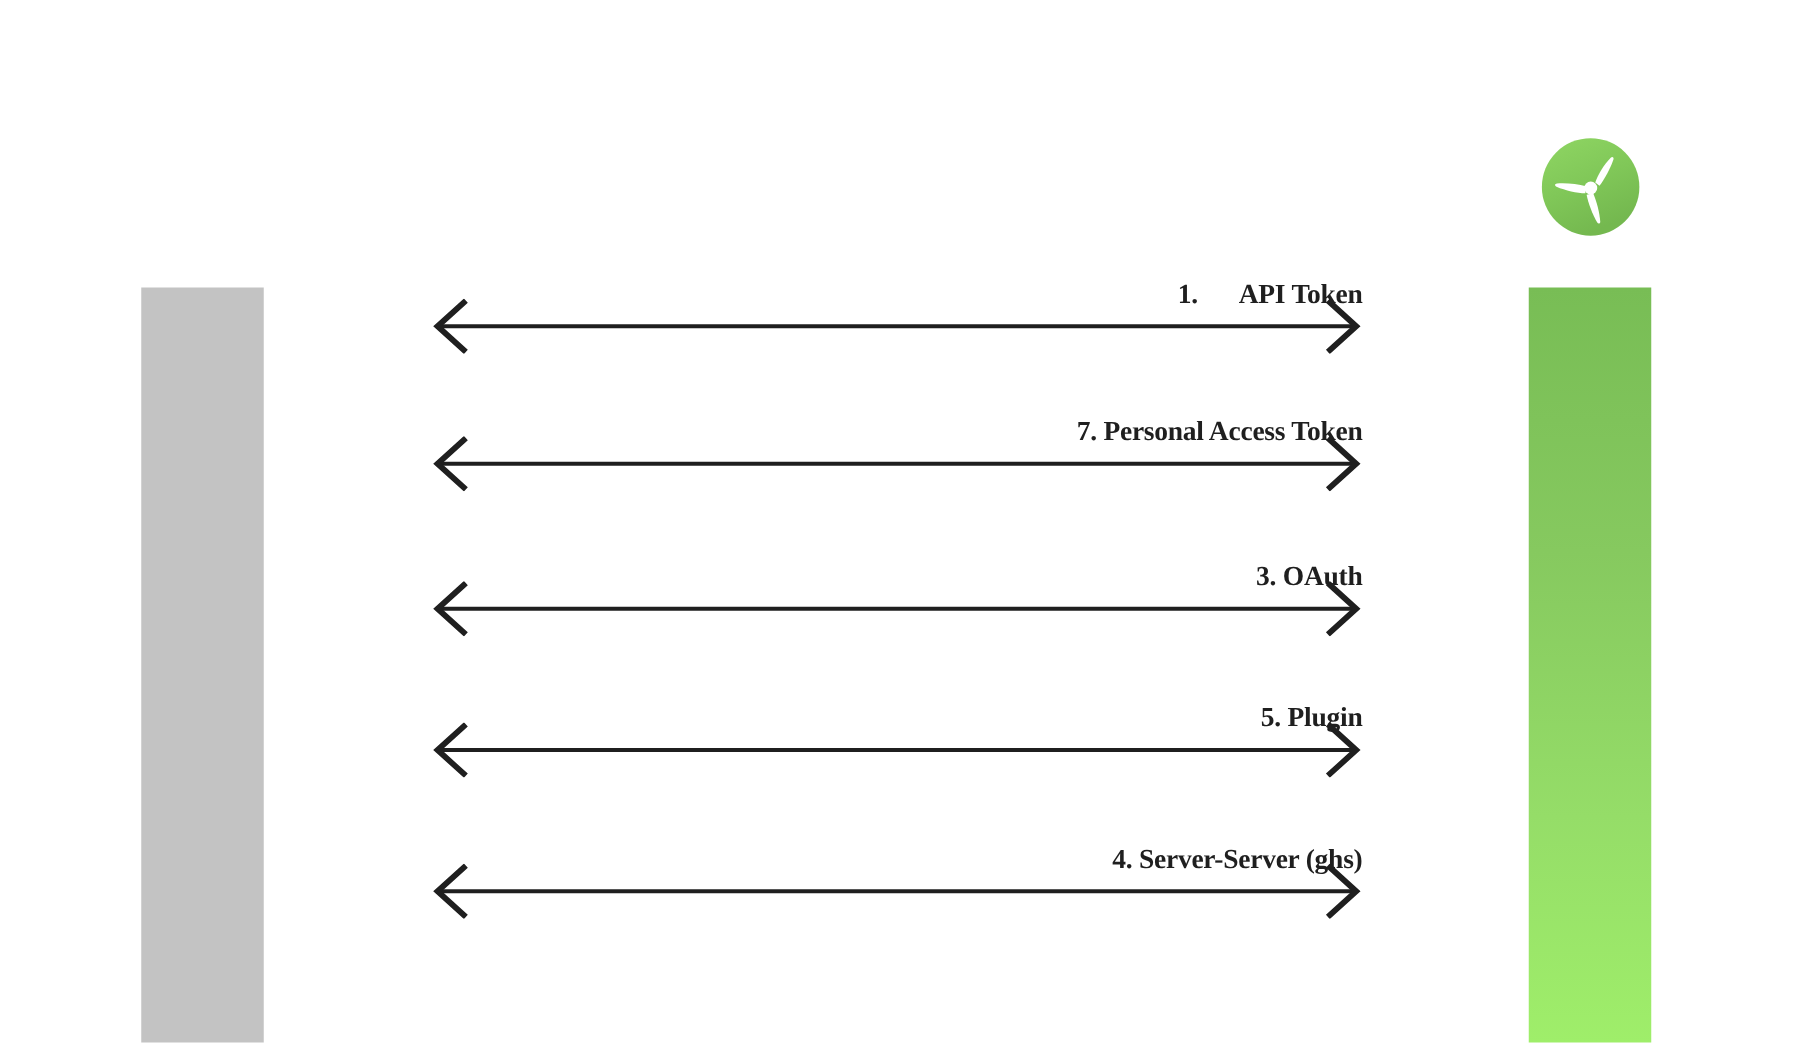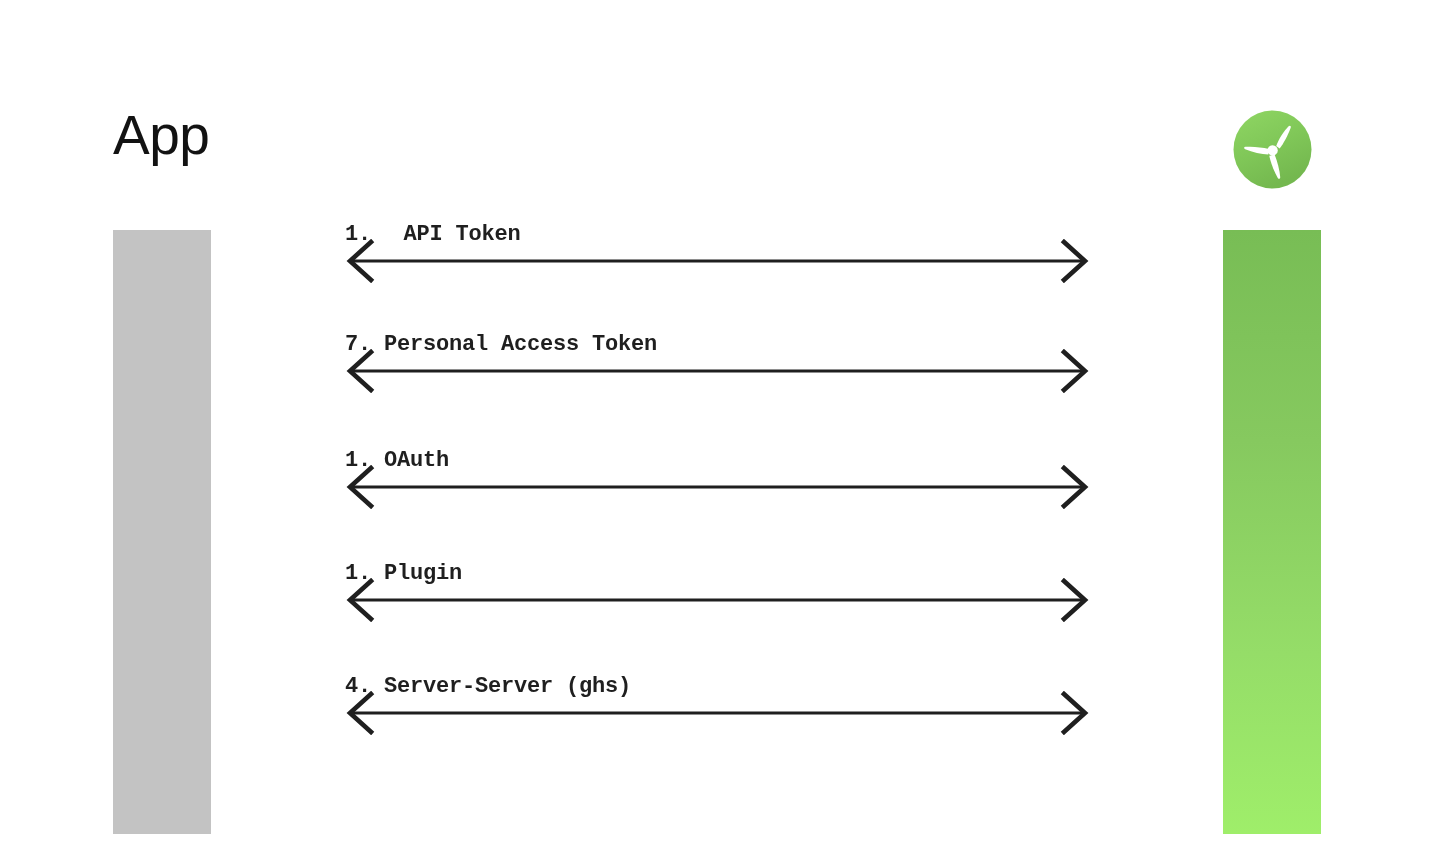--- a/index.html
+++ b/index.html
@@ -63,43 +63,42 @@
     position: absolute;
     left: 345px;
     width: 745px;
     height: 0;
   }
   .message .msg-label {
     position: absolute;
     left: 0;
     width: 100%;
     bottom: 14px;
-    text-align: left;
-    font-family: Liberation Mono, monospace;
+    text-align: right;
+    font-family: Liberation Serif, serif;
     font-size: 22px;
     font-weight: bold;
     color: #1f1f1f;
     letter-spacing: -0.2px;
     white-space: pre;
     line-height: 1.1;
   }
   .message .msg-arrow {
     position: absolute;
     left: 0;
     top: -22px;
     width: 745px;
     height: 44px;
   }
 </style>
 </head>
 <body>
 
 <div id="canvas">
 
-  <div class="app-title">App</div>
 
   <div class="lifeline lifeline-app"></div>
 
   <div class="lifeline lifeline-service"></div>
 
   <div class="logo">
     <svg width="81" height="81" viewBox="0 0 81 81" xmlns="http://www.w3.org/2000/svg">
       <defs>
         <linearGradient id="logoGrad" x1="0" y1="0" x2="0.45" y2="1">
           <stop offset="0%" stop-color="#8fd663"></stop>
@@ -132,30 +131,30 @@
   <div class="message" style="top:371px;">
     <div class="msg-label">7. Personal Access Token</div>
     <svg class="msg-arrow" viewBox="0 0 745 44" xmlns="http://www.w3.org/2000/svg">
       <line x1="6" y1="22" x2="739" y2="22" stroke="#1f1f1f" stroke-width="3.2"></line>
       <polyline points="26,3 5,22 26,41" fill="none" stroke="#1f1f1f" stroke-width="4.6" stroke-linecap="square" stroke-linejoin="miter"></polyline>
       <polyline points="719,3 740,22 719,41" fill="none" stroke="#1f1f1f" stroke-width="4.6" stroke-linecap="square" stroke-linejoin="miter"></polyline>
     </svg>
   </div>
 
   <div class="message" style="top:487px;">
-    <div class="msg-label">1. OAuth</div>
+    <div class="msg-label">3. OAuth</div>
     <svg class="msg-arrow" viewBox="0 0 745 44" xmlns="http://www.w3.org/2000/svg">
       <line x1="6" y1="22" x2="739" y2="22" stroke="#1f1f1f" stroke-width="3.2"></line>
       <polyline points="26,3 5,22 26,41" fill="none" stroke="#1f1f1f" stroke-width="4.6" stroke-linecap="square" stroke-linejoin="miter"></polyline>
       <polyline points="719,3 740,22 719,41" fill="none" stroke="#1f1f1f" stroke-width="4.6" stroke-linecap="square" stroke-linejoin="miter"></polyline>
     </svg>
   </div>
 
   <div class="message" style="top:600px;">
-    <div class="msg-label">1. Plugin</div>
+    <div class="msg-label">5. Plugin</div>
     <svg class="msg-arrow" viewBox="0 0 745 44" xmlns="http://www.w3.org/2000/svg">
       <line x1="6" y1="22" x2="739" y2="22" stroke="#1f1f1f" stroke-width="3.2"></line>
       <polyline points="26,3 5,22 26,41" fill="none" stroke="#1f1f1f" stroke-width="4.6" stroke-linecap="square" stroke-linejoin="miter"></polyline>
       <polyline points="719,3 740,22 719,41" fill="none" stroke="#1f1f1f" stroke-width="4.6" stroke-linecap="square" stroke-linejoin="miter"></polyline>
     </svg>
   </div>
 
   <div class="message" style="top:713px;">
     <div class="msg-label">4. Server-Server (ghs)</div>
     <svg class="msg-arrow" viewBox="0 0 745 44" xmlns="http://www.w3.org/2000/svg">

